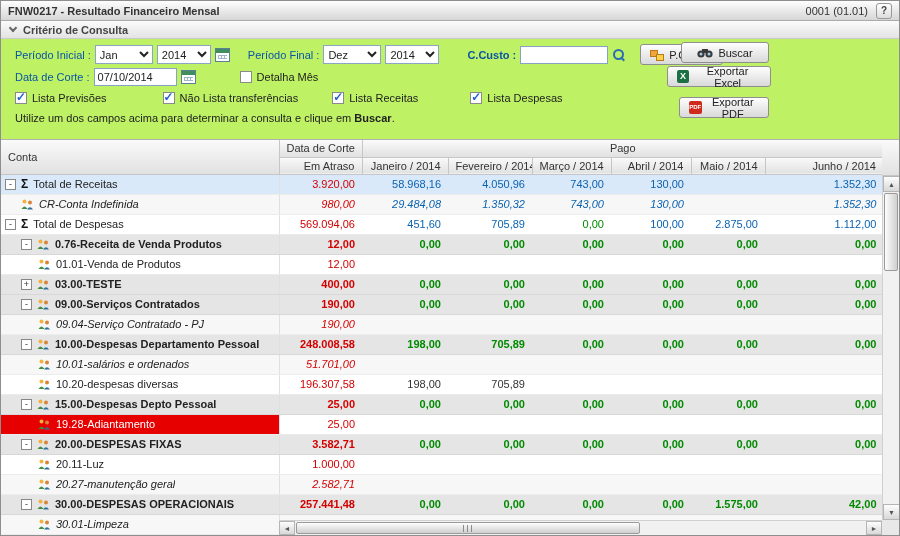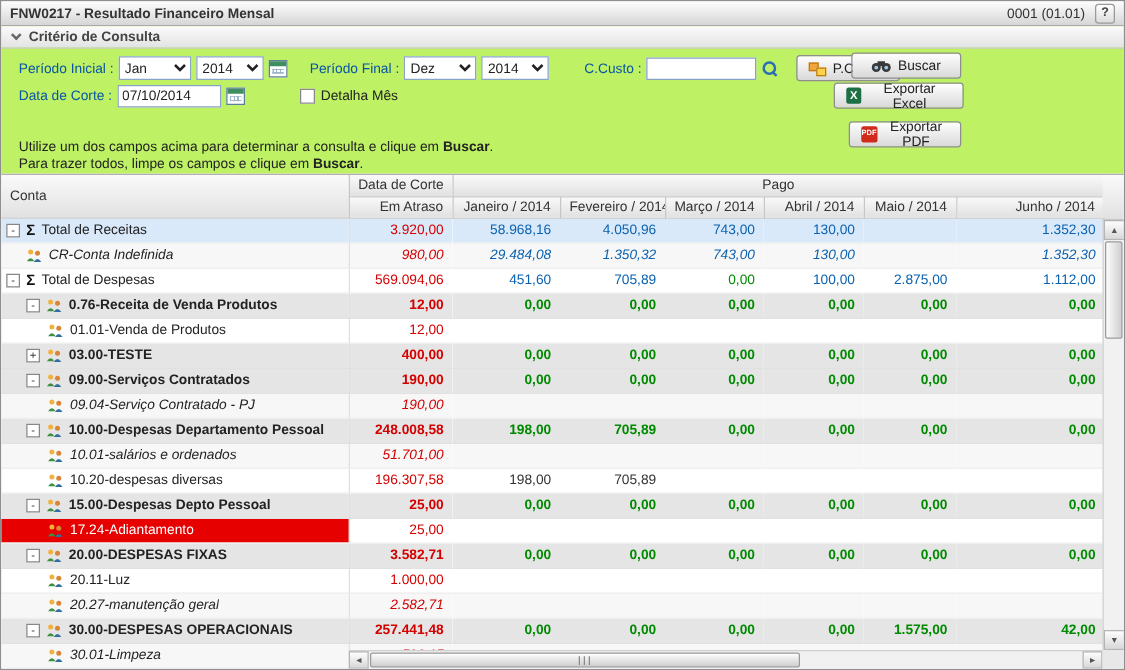--- a/index.html
+++ b/index.html
@@ -17,21 +17,21 @@
 
   
   .criteria { position:absolute; top:20px; left:0; right:0; height:118px; background:#bef264; }
   .criteria-header { height:18px; background:linear-gradient(#fbfbfb,#e3e3e3); border-bottom:1px solid #cacaca; display:flex; align-items:center; gap:7px; padding:0 9px; font-weight:bold; color:#444; }
   .chev { width:6px; height:6px; border-right:2px solid #666; border-bottom:2px solid #666; transform:rotate(45deg); margin-top:-3px; }
   .criteria-body { position:relative; height:100px; }
   .frow { position:absolute; left:14px; display:flex; align-items:center; gap:4px; white-space:nowrap; }
   .r1 { top:5px; } .r2 { top:29px; } .r3 { top:53px; }
   .h1 { top:73px; } .h2 { top:86px; }
   .lbl { color:#0a55a5; }
-  .gap14 { margin-left:14px; } .gap24 { margin-left:24px; } .gap40 { margin-left:40px; }
+  .gap14 { margin-left:14px; } .gap24 { margin-left:24px;font-weight:bold; } .gap40 { margin-left:40px; }
   select.sel { height:19px; font-size:11px; font-family:inherit; border:1px solid #89a6c6; background:#fff; color:#222; }
   .selm { width:58px; } .sely { width:54px; }
   input.txt { height:18px; border:1px solid #86a3c3; padding:0 3px; font-size:11px; font-family:inherit; color:#222; background:#fff; }
   .ccusto-input { width:88px; }
   .date-input { width:83px; }
 
   .btn { display:inline-flex; align-items:center; justify-content:center; gap:5px; height:21px; padding:0 9px; border:1px solid #8e8e8e; border-radius:3px; background:linear-gradient(#fefefe,#d9d9d9); font-size:11px; font-family:inherit; color:#222; cursor:pointer; }
   .btn-right { position:absolute; }
   .buscar { top:3px;  right:130px; width:88px; }
   .excel  { top:27px; right:128px; width:104px; }
@@ -150,26 +150,41 @@
       <div class="frow r2">
         <span class="lbl">Data de Corte :</span>
         <input class="txt date-input" value="07/10/2014" style="">
         <span class="cal-icon"></span>
         <label class="check gap40">
           <span class="cb"></span>
           <span>Detalha Mês</span>
         </label>
       </div>
 
+      <div class="frow r3">
+        <label class="check" style="margin-right:52px;">
+          <span class="cb checked"></span>
+          <span>Lista Previsões</span>
+        </label>
+        <label class="check" style="margin-right:30px;">
+          <span class="cb checked"></span>
+          <span>Não Lista transferências</span>
+        </label>
+        <label class="check" style="margin-right:48px;">
+          <span class="cb checked"></span>
+          <span>Lista Receitas</span>
+        </label>
+        <label class="check">
+          <span class="cb checked"></span>
+          <span>Lista Despesas</span>
+        </label>
+      </div>
 
       <div class="frow h1 hint">
         <span><span>Utilize um dos campos acima para determinar a consulta e clique em </span><b>Buscar</b><span>.</span></span>
-      </div>
-      <div class="frow h2 hint">
-        <span><span>Para trazer todos, limpe os campos e clique em </span><b>Buscar</b><span>.</span></span>
       </div>
 
       <button class="btn btn-right buscar">
         <svg width="16" height="12" viewBox="0 0 16 12">
             <circle cx="4" cy="7" r="3.6" fill="#3a3a3a"></circle>
             <circle cx="12" cy="7" r="3.6" fill="#3a3a3a"></circle>
             <rect x="5" y="2" width="6" height="4" fill="#3a3a3a"></rect>
             <circle cx="4" cy="7" r="1.5" fill="#9ecbe8"></circle>
             <circle cx="12" cy="7" r="1.5" fill="#9ecbe8"></circle>
           </svg>
@@ -478,21 +493,21 @@
             <td class="conta-cell">
               <div class="conta-inner lv2">
                 <span class="acct">
                   <svg width="13" height="11" viewBox="0 0 13 11">
                     <circle cx="3.5" cy="2.5" r="2" fill="#f2b13c"></circle>
                     <path d="M0.5 10 q3 -5 6 0 z" fill="#3e8e3e"></path>
                     <circle cx="9" cy="3.5" r="2" fill="#d98536"></circle>
                     <path d="M6 10.5 q3 -4.5 6 0 z" fill="#2e6f9e"></path>
                   </svg>
                 </span>
-                <span class="rname">17.24-Adiantamento</span>
+                <span class="rname">19.28-Adiantamento</span>
               </div>
             </td>
             <td class="num red">25,00</td>
             <td class="num"></td>
             <td class="num"></td>
             <td class="num"></td>
             <td class="num"></td>
             <td class="num"></td>
             <td class="num"></td>
           </tr>

